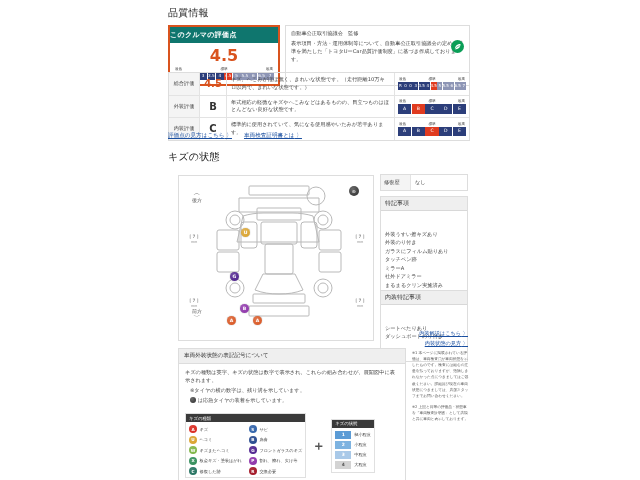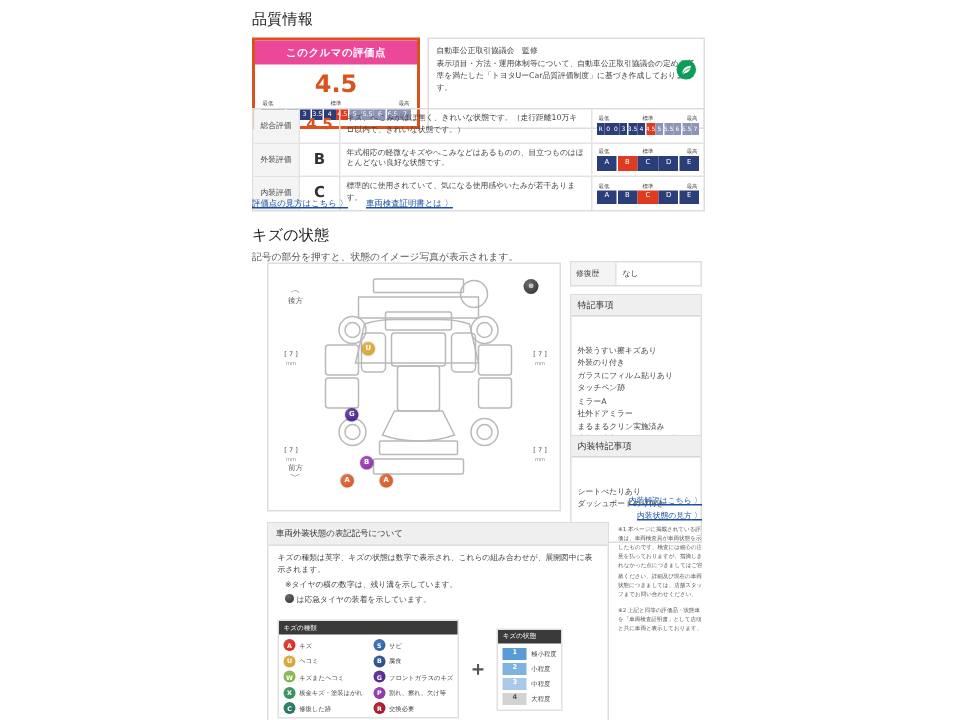--- a/index.html
+++ b/index.html
@@ -14,22 +14,22 @@
   .sect-title{font-size:10px;font-weight:normal;color:#222;letter-spacing:.2px;}
   .sect-sub{font-size:6.5px;color:#555;margin-top:3px;}
   .panel{border:1px solid #d8d8d8;background:#fff;box-sizing:border-box;}
   .hdr{background:#efefef;border-bottom:1px solid #d8d8d8;font-size:6px;color:#333;padding:2px 4px;}
 
   
   #quality{position:absolute;left:168px;top:6px;width:302px;}
   .qi-row{display:flex;gap:5px;align-items:stretch;margin-top:5px;}
 
   .score-card{width:112px;border:2px solid #d9531e;box-sizing:border-box;background:#fff;}
-  .score-card .cap{background:#ec4899;color:#fff;font-size:7px;font-weight:bold;
-        text-align:center;padding:3px 0;letter-spacing:.3px;}
+  .score-card .cap{background:#0f766e;color:#fff;font-size:7px;font-weight:bold;
+        padding:3px 0;letter-spacing:.3px;}
   .score-val{text-align:center;font-size:16px;color:#d9531e;font-weight:bold;
         line-height:1;padding:5px 0 3px;}
   .scalewrap{padding:0 4px 4px;}
   .scale-lbls{display:flex;font-size:3.6px;color:#444;justify-content:space-between;padding:0 1px 1px;}
   .scale{display:flex;gap:.5px;}
   .scale b{flex:1;font-weight:normal;font-size:4.2px;color:#fff;text-align:center;
         background:#2c3e7a;padding:2px 0;line-height:1;}
   .scale b.on{background:#e03b20;}
   .scale b.dim{background:#8d95b5;}
 
@@ -250,21 +250,20 @@
       </div>
     </div>
 
   <div class="links">
     <a href="#">評価点の見方はこちら</a>
     <a href="#">車両検査証明書とは</a>
   </div>
 
   <div id="ext-title">
     <div class="sect-title">キズの状態</div>
-    <div class="sect-sub">記号の部分を押すと、状態のイメージ写真が表示されます。</div>
   </div>
 
   <div id="diagram">
     <div class="dir" style="left:8px;top:14px;">
       <div class="chev">︿</div>
       <div>後方</div>
     </div>
     <div class="dir" style="left:8px;top:132px;">
       <div>前方</div>
       <div class="chev">﹀</div>

